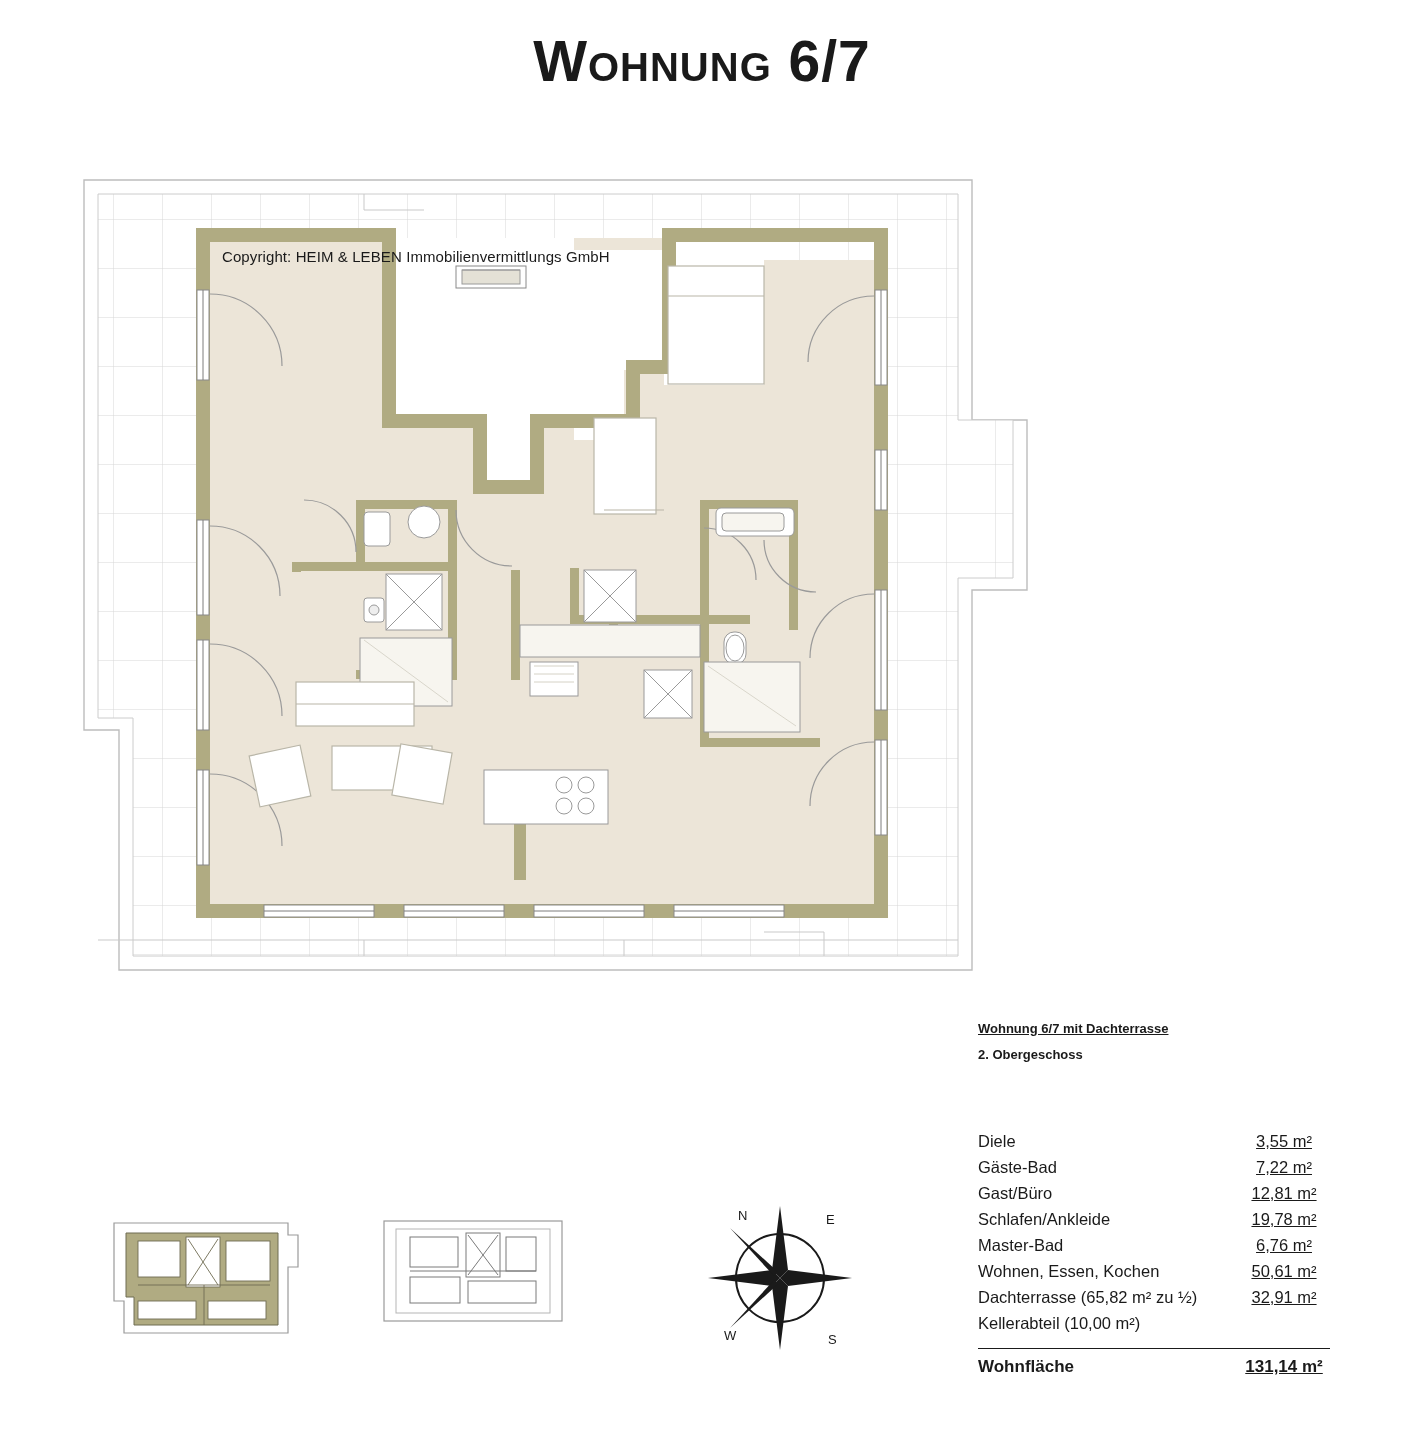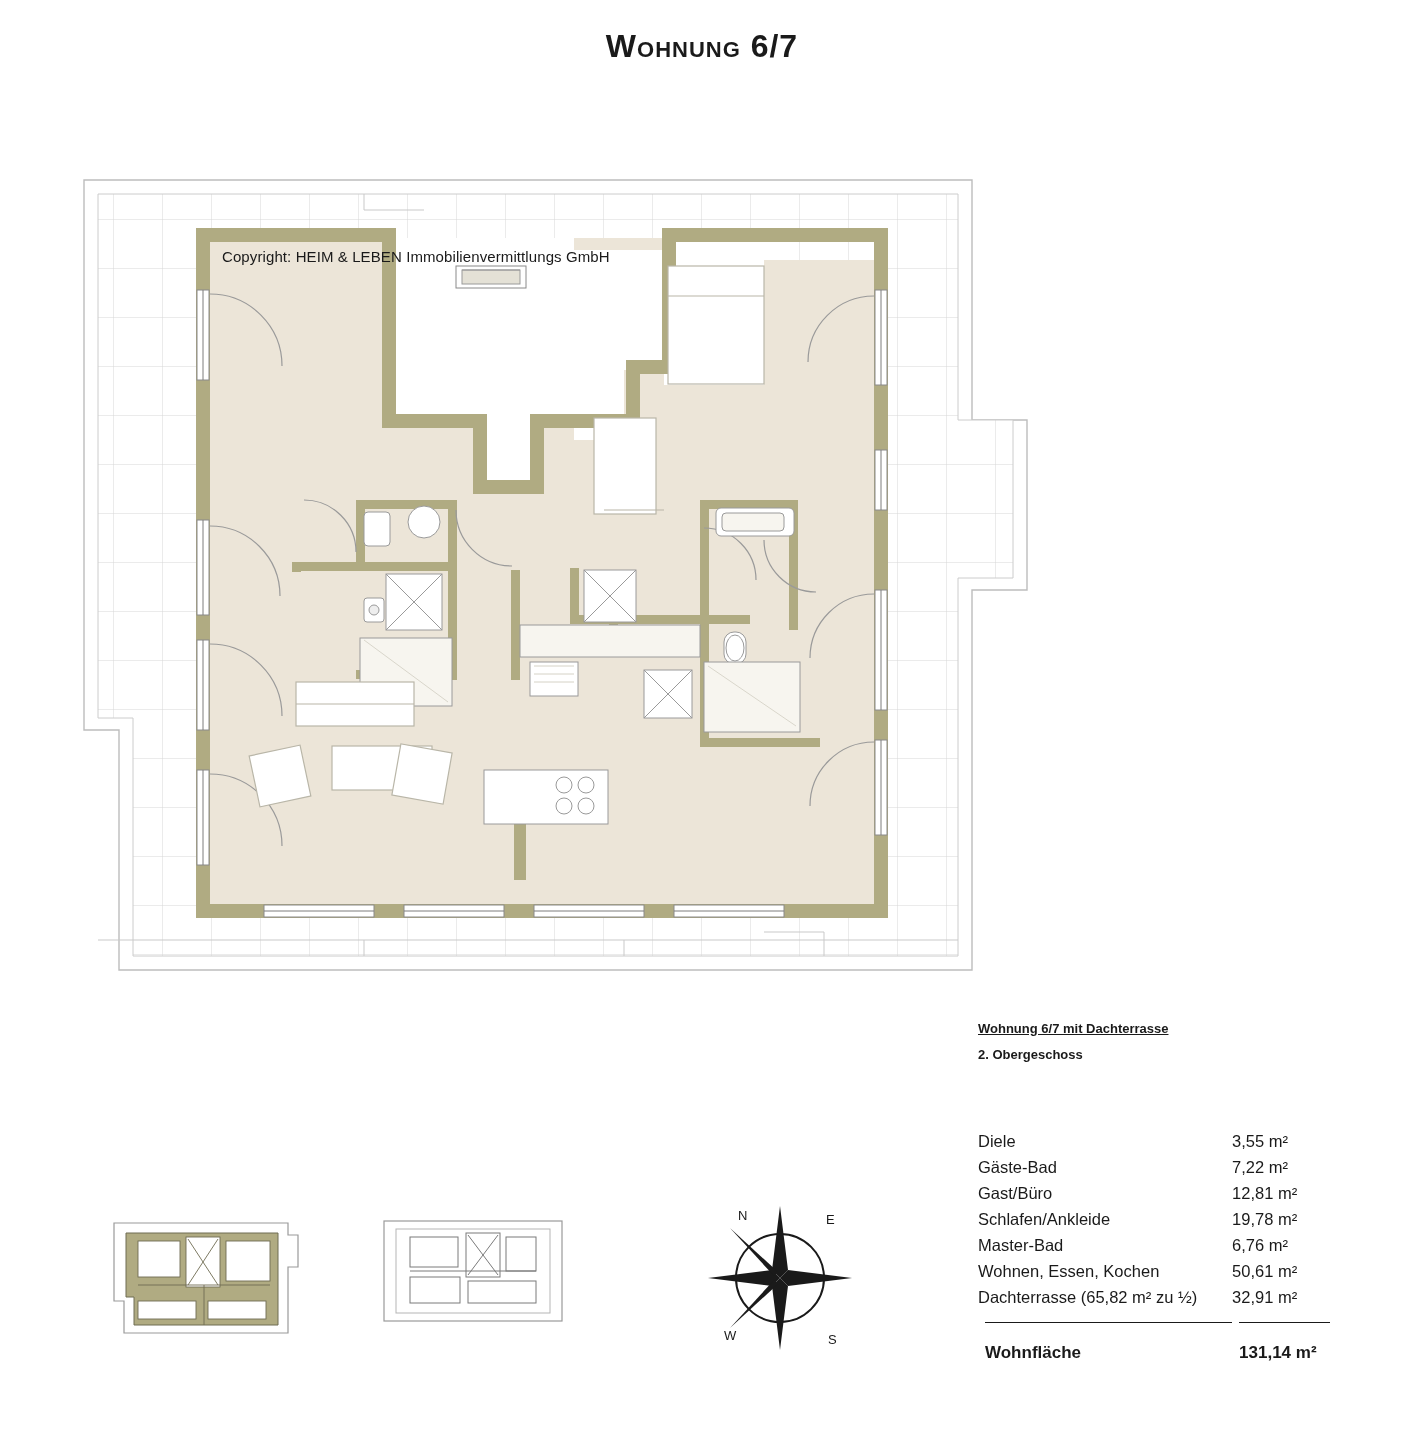--- a/index.html
+++ b/index.html
@@ -4,21 +4,21 @@
 <style>
   html,body{margin:0;padding:0;}
   body{
     width:1404px;height:1440px;background:#ffffff;
     font-family:"Liberation Sans", sans-serif;color:#1a1a1a;
     position:relative;overflow:hidden;
   }
   
   #title{
     position:absolute;top:28px;left:0;width:1404px;text-align:center;
-    font-size:32px;letter-spacing:1px;font-weight:bold;
+    font-size:57px;letter-spacing:1px;font-weight:bold;
     font-variant:small-caps;
   }
   
   #plan-wrap{
     position:absolute;left:64px;top:170px;width:970px;height:810px;
   }
   #plan-wrap svg{display:block;}
   #copyright{
     position:absolute;left:158px;top:78px;font-size:15px;color:#1a1a1a;
     letter-spacing:0.1px;white-space:nowrap;
@@ -29,26 +29,26 @@
   }
   #info-head .u{
     text-decoration:underline;display:inline-block;
   }
   
   #areas{
     position:absolute;left:978px;top:1128px;width:352px;font-size:16.5px;
   }
   #areas table{border-collapse:collapse;width:100%;}
   #areas td{padding:3.5px 0;vertical-align:bottom;}
-  #areas td.val{text-align:left;white-space:nowrap;}
+  #areas td.val{text-align:center;white-space:nowrap;text-decoration:underline;}
   #areas tr.total td{
     padding-top:12px;font-weight:bold;font-size:17px;
   }
   #areas tr.total td span{
-    border-top:1.5px solid #1a1a1a;display:block;padding-top:20px;margin-left:7px;
+    border-top:1.5px solid #1a1a1a;display:block;padding-top:8px;
   }
   
   .thumb{position:absolute;}
   #thumb1{left:108px;top:1205px;}
   #thumb2{left:380px;top:1215px;}
   #compass{left:700px;top:1198px;position:absolute;}
   .thumb svg,#compass svg{display:block;}
 </style>
 </head>
 <body>
@@ -259,20 +259,24 @@
         <td class="val">6,76 m²</td>
       </tr>
       <tr>
         <td>Wohnen, Essen, Kochen</td>
         <td class="val">50,61 m²</td>
       </tr>
       <tr>
         <td>Dachterrasse (65,82 m² zu ½)</td>
         <td class="val">32,91 m²</td>
       </tr>
+      <tr>
+        <td>Kellerabteil (10,00 m²)</td>
+        <td class="val"></td>
+      </tr>
       <tr class="total">
         <td>
             <span>Wohnfläche</span>
           </td>
         <td class="val">
             <span>131,14 m²</span>
           </td>
       </tr>
     </tbody>
   </table>

